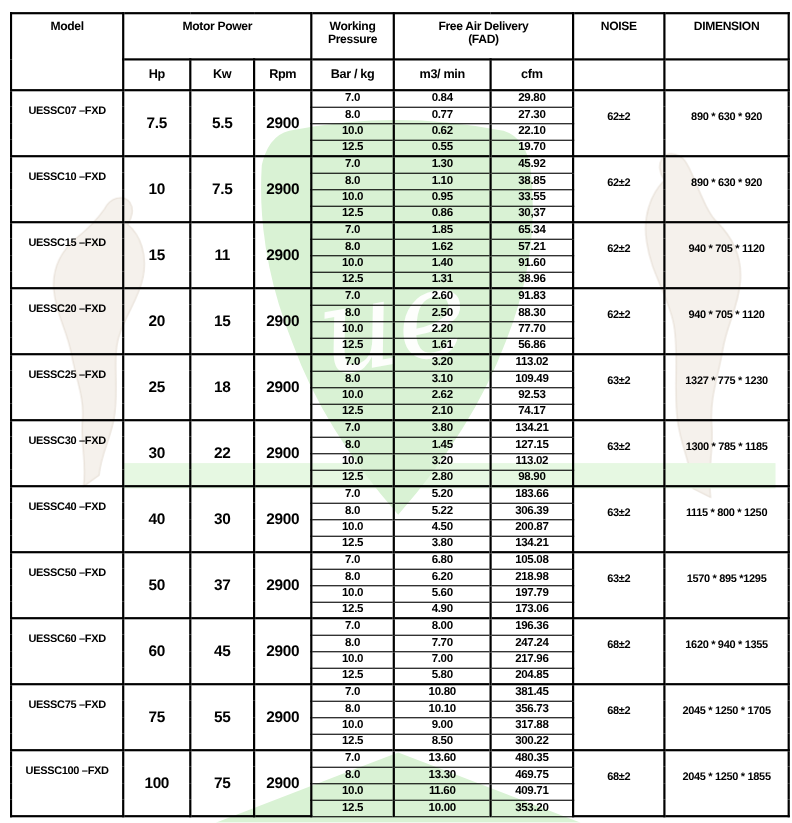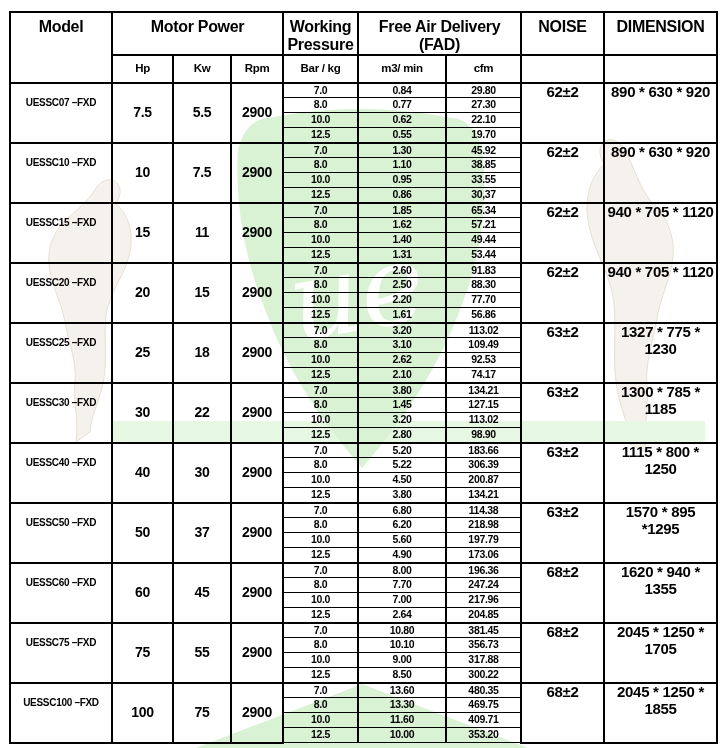--- a/index.html
+++ b/index.html
@@ -4,28 +4,28 @@
 <style>
   html,body{margin:0;padding:0;background:#fff;}
   .page{position:relative;width:720px;height:748px;background:#ffffff;overflow:hidden;
         font-family:"Liberation Sans",sans-serif;}
   .watermark{position:absolute;left:0;top:0;width:720px;height:748px;}
   table.spec{position:absolute;left:9px;top:11px;width:707px;border-collapse:collapse;
              table-layout:fixed;background:transparent;}
   th,td{border:2px solid #000;padding:0;margin:0;background:transparent;color:#000;
         font-family:"Liberation Sans",sans-serif;font-weight:bold;text-align:center;
         letter-spacing:-0.3px;line-height:1.12;}
-  thead tr.h1 th{height:35px;vertical-align:top;padding-top:5px;font-size:16px;}
+  thead tr.h1 th{height:35px;vertical-align:top;padding-top:5px;font-size:11px;}
   thead tr.h2 th{height:26px;vertical-align:middle;font-size:11.5px;}
   tbody tr{height:15px;}
   td.fad-cell{border-top:1px solid #000;border-bottom:1px solid #000;font-size:10.5px;}
   tr.block-start td{border-top:2px solid #000;}
   td.model-cell{vertical-align:top;padding-top:13px;font-size:10px;}
   td.num-cell{vertical-align:middle;font-size:14px;}
-  td.top-cell{vertical-align:top;padding-top:0;font-size:15px;}
+  td.top-cell{vertical-align:top;padding-top:18px;font-size:10px;}
   .mono{font-family:"DejaVu Serif",serif;font-style:italic;}
 </style>
 </head>
 <body>
 
 <div class="page">
 
   <svg class="watermark" viewBox="0 0 720 748" aria-hidden="true">
     <g opacity="0.6">
       <path stroke="#d6c9ba" stroke-width="1" d="M95,190 C100,180 112,176 118,184 C122,190 120,198 116,204 C128,214 134,232 130,252 C126,272 114,286 108,306 C102,326 108,352 104,378 C101,398 92,412 90,432 L76,442 C79,420 73,402 75,382 C77,362 69,344 65,322 C61,300 51,286 49,264 C47,242 58,226 70,216 C80,208 88,200 95,190 Z" fill="#efe8df"></path>
@@ -139,26 +139,26 @@
           <td class="top-cell" rowspan="4">940 * 705 * 1120</td>
         </tr>
         <tr>
           <td class="fad-cell">8.0</td>
           <td class="fad-cell">1.62</td>
           <td class="fad-cell">57.21</td>
         </tr>
         <tr>
           <td class="fad-cell">10.0</td>
           <td class="fad-cell">1.40</td>
-          <td class="fad-cell">49.44</td>
+          <td class="fad-cell">91.60</td>
         </tr>
         <tr>
           <td class="fad-cell">12.5</td>
           <td class="fad-cell">1.31</td>
-          <td class="fad-cell">53.44</td>
+          <td class="fad-cell">38.96</td>
         </tr>
         <tr class="block-start">
           <td class="model-cell" rowspan="4">UESSC20 –FXD</td>
           <td class="num-cell" rowspan="4">20</td>
           <td class="num-cell" rowspan="4">15</td>
           <td class="num-cell" rowspan="4">2900</td>
           <td class="fad-cell">7.0</td>
           <td class="fad-cell">2.60</td>
           <td class="fad-cell">91.83</td>
           <td class="top-cell" rowspan="4">62±2</td>
@@ -257,21 +257,21 @@
           <td class="fad-cell">3.80</td>
           <td class="fad-cell">134.21</td>
         </tr>
         <tr class="block-start">
           <td class="model-cell" rowspan="4">UESSC50 –FXD</td>
           <td class="num-cell" rowspan="4">50</td>
           <td class="num-cell" rowspan="4">37</td>
           <td class="num-cell" rowspan="4">2900</td>
           <td class="fad-cell">7.0</td>
           <td class="fad-cell">6.80</td>
-          <td class="fad-cell">114.38</td>
+          <td class="fad-cell">105.08</td>
           <td class="top-cell" rowspan="4">63±2</td>
           <td class="top-cell" rowspan="4">1570 * 895 *1295</td>
         </tr>
         <tr>
           <td class="fad-cell">8.0</td>
           <td class="fad-cell">6.20</td>
           <td class="fad-cell">218.98</td>
         </tr>
         <tr>
           <td class="fad-cell">10.0</td>
@@ -299,21 +299,21 @@
           <td class="fad-cell">7.70</td>
           <td class="fad-cell">247.24</td>
         </tr>
         <tr>
           <td class="fad-cell">10.0</td>
           <td class="fad-cell">7.00</td>
           <td class="fad-cell">217.96</td>
         </tr>
         <tr>
           <td class="fad-cell">12.5</td>
-          <td class="fad-cell">2.64</td>
+          <td class="fad-cell">5.80</td>
           <td class="fad-cell">204.85</td>
         </tr>
         <tr class="block-start">
           <td class="model-cell" rowspan="4">UESSC75 –FXD</td>
           <td class="num-cell" rowspan="4">75</td>
           <td class="num-cell" rowspan="4">55</td>
           <td class="num-cell" rowspan="4">2900</td>
           <td class="fad-cell">7.0</td>
           <td class="fad-cell">10.80</td>
           <td class="fad-cell">381.45</td>

